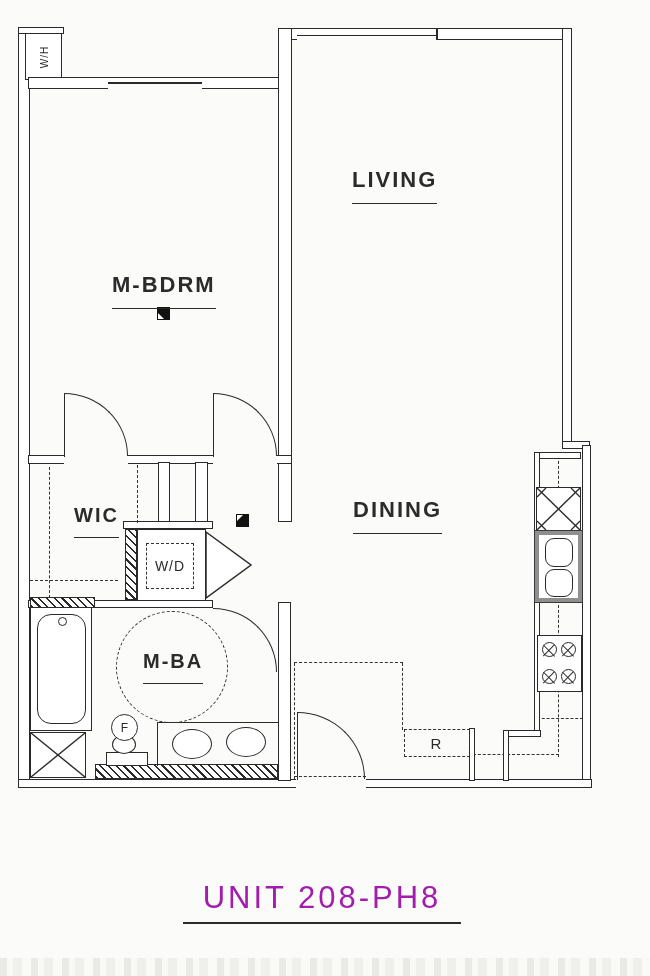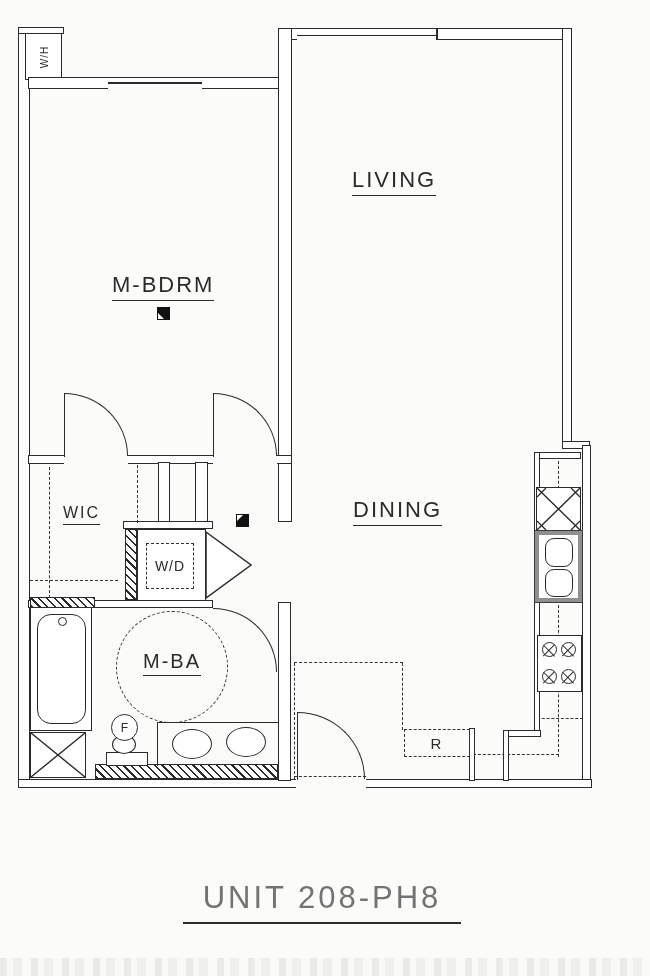--- a/index.html
+++ b/index.html
@@ -24,21 +24,21 @@
   
   .hatch{position:absolute;border:1px solid #2a2a2a;box-sizing:border-box;
     background:repeating-linear-gradient(45deg,#2a2a2a 0 1.6px,#fff 1.6px 5.5px);}
   
   .arc{position:absolute;border-top:1.5px solid #2a2a2a;border-right:1.5px solid #2a2a2a;
     border-top-right-radius:100% 100%;box-sizing:border-box;}
   .fix{position:absolute;border:1.6px solid #2a2a2a;background:#fff;box-sizing:border-box;}
   .round{border-radius:14px;}
   .oval{border-radius:50%;}
   .lab{position:absolute;letter-spacing:2px;white-space:nowrap;}
-  .ul{border-bottom:1.8px solid #2b2b2b;padding-bottom:2px;}
+  .ul{border-bottom:1.8px solid #2b2b2b;padding-bottom:10px;font-weight:bold;}
   .ctr{display:flex;align-items:center;justify-content:center;text-align:center;}
 
   .outlet{position:absolute;width:13px;height:13px;background:#111;}
   .outlet .notch-bl{position:absolute;left:1px;bottom:1px;width:0;height:0;
     border-bottom:6px solid #fff;border-right:6px solid transparent;}
   .outlet .notch-tl{position:absolute;left:1px;top:1px;width:0;height:0;
     border-top:6px solid #fff;border-right:6px solid transparent;}
 
   .burner{position:absolute;width:15px;height:15px;border:1.3px solid #2a2a2a;border-radius:50%;box-sizing:border-box;}
   .burner i{position:absolute;left:-12%;top:50%;width:120%;height:1.2px;background:#2a2a2a;display:block;}
@@ -46,21 +46,21 @@
   .burner i.b{transform:rotate(-45deg);}
 
   .sink{position:absolute;border:4px solid #8f8f8f;outline:1.2px solid #3a3a3a;background:#fff;box-sizing:border-box;}
   .basin{position:absolute;border:1.5px solid #2a2a2a;border-radius:9px;background:#fff;box-sizing:border-box;}
 
   .mba-circle{position:absolute;border:1.6px dashed #333;border-radius:50%;box-sizing:border-box;}
   .wd-box{position:absolute;border:1.7px dashed #333;box-sizing:border-box;}
 
   #title-block{position:absolute;left:183px;top:880px;width:278px;}
   #title-line1{font-size:31px;letter-spacing:3px;text-align:center;
-    border-bottom:2.2px solid #2b2b2b;padding-bottom:6px;color:#737373;}
+    border-bottom:2.2px solid #2b2b2b;padding-bottom:6px;color:#a21caf;}
   #title-line2{font-size:30px;letter-spacing:3px;margin-top:4px;color:#333;}
 
   
   #scan-noise{position:absolute;left:0;top:958px;width:650px;height:18px;opacity:.5;
     background:repeating-linear-gradient(90deg,#d8d8d4 0 7px,#f6f6f3 7px 13px,#e3e3df 13px 22px,#f8f8f5 22px 31px);}
   svg{position:absolute;overflow:visible;}
 </style>
 </head>
 <body>
 
@@ -210,21 +210,21 @@
 
   <div class="lab ul" style="left:352px;top:167px;font-size:22px;">
     <span>LIVING</span>
   </div>
   <div class="lab ul" style="left:112px;top:272px;font-size:22px;">
     <span>M-BDRM</span>
   </div>
   <div class="lab ul" style="left:353px;top:497px;font-size:22px;">
     <span>DINING</span>
   </div>
-  <div class="lab ul" style="left:63px;top:504px;font-size:16px;">
+  <div class="lab ul" style="left:74px;top:504px;font-size:20px;">
     <span>WIC</span>
   </div>
   <div class="lab ul" style="left:143px;top:650px;font-size:20px;">
     <span>M-BA</span>
   </div>
   <div class="lab ctr" style="left:25px;top:34px;width:37px;height:46px;font-size:10px;letter-spacing:1px;transform:rotate(-90deg);">
     <span>W/H</span>
   </div>
 
   <div id="title-block">

